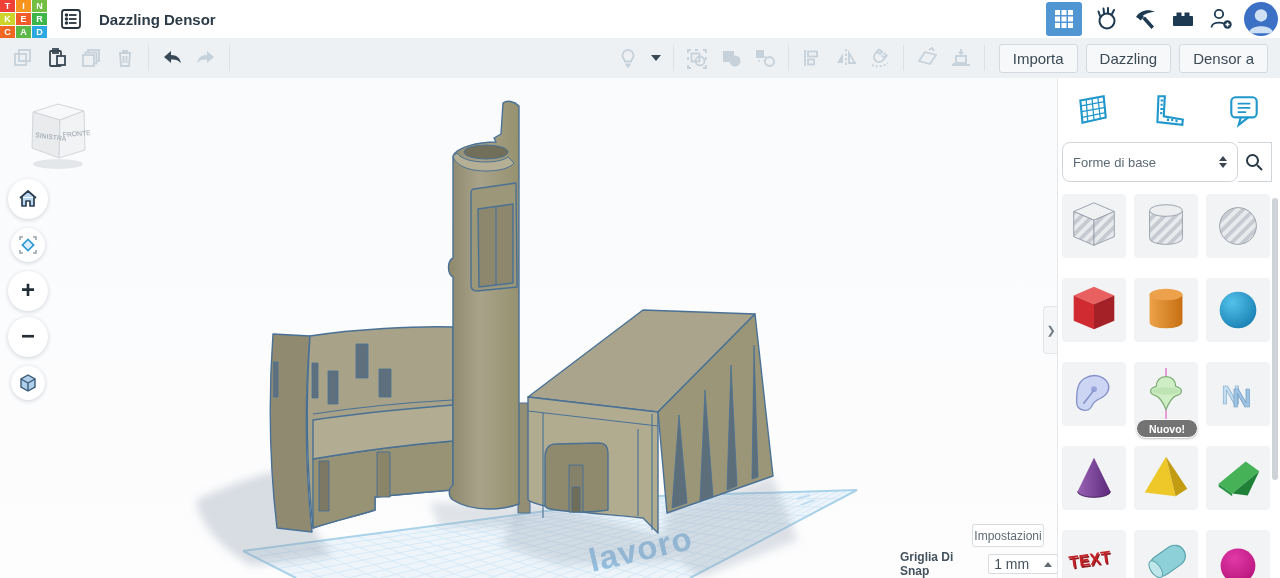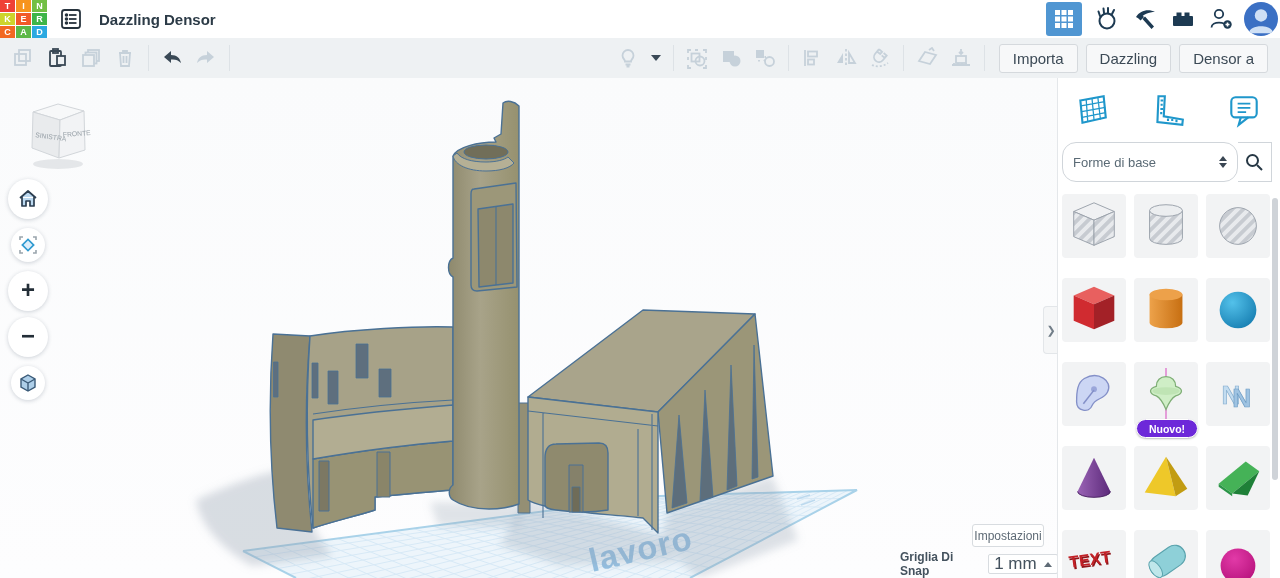--- a/index.html
+++ b/index.html
@@ -37,38 +37,38 @@
   .viewcube{position:absolute;left:18px;top:18px;cursor:pointer;}
   .navbtn{position:absolute;background:#fff;border-radius:50%;box-shadow:0 1px 4px rgba(40,60,80,.22);display:flex;align-items:center;justify-content:center;cursor:pointer;}
   .nb40{width:40px;height:40px;left:8px;}
   .nb34{width:34px;height:34px;left:11px;}
   .pm{font-size:24px;font-weight:bold;color:#232e37;line-height:1;margin-top:-2px;}
 
   
   .settings-btn{position:absolute;left:972px;top:446px;width:70px;height:21px;background:#fff;border:1px solid #d8dce0;border-radius:3px;color:#5f6b76;font-size:12px;display:flex;align-items:center;justify-content:center;cursor:pointer;}
   .snap-row{position:absolute;left:900px;top:472px;display:flex;align-items:center;}
   .snap-label{font-size:12px;color:#44525e;margin-right:8px;font-weight:bold;}
-  .snap-select{width:62px;height:18px;background:#fff;border:1px solid #d8dce0;border-radius:2px;font-size:17px;color:#44525e;display:flex;align-items:center;padding:0 5px;cursor:pointer;}
+  .snap-select{width:62px;height:18px;background:#fff;border:1px solid #d8dce0;border-radius:2px;font-size:14px;color:#44525e;display:flex;align-items:center;padding:0 5px;cursor:pointer;}
   .snap-caret{margin-left:auto;width:0;height:0;border-left:4px solid transparent;border-right:4px solid transparent;border-bottom:5px solid #5f6b76;}
   .collapse-tab{position:absolute;right:0;top:228px;width:14px;height:46px;background:#f5f6f7;border:1px solid #e3e6e9;border-right:none;border-radius:4px 0 0 4px;display:flex;align-items:center;justify-content:center;color:#717d88;font-size:11px;cursor:pointer;}
 
   
   .panel{position:absolute;right:0;top:78px;width:222px;height:500px;background:#fff;border-left:1px solid #e4e7ea;}
   .panel-tools{display:flex;justify-content:space-between;padding:12px 18px 8px 16px;}
   .ptool{width:36px;height:40px;display:flex;align-items:center;justify-content:center;cursor:pointer;}
   .cat-row{display:flex;margin:4px 8px 0 4px;}
-  .cat-select{width:170px;height:38px;border:1px solid #d0d5da;border-radius:14px;background:#fff;display:flex;align-items:center;padding:0 10px;font-size:13px;color:#5a6a75;cursor:pointer;}
+  .cat-select{width:170px;height:38px;border:1px solid #d0d5da;border-radius:8px;background:#fff;display:flex;align-items:center;padding:0 10px;font-size:13px;color:#5a6a75;cursor:pointer;}
   .sort-caret{margin-left:auto;display:flex;flex-direction:column;gap:2px;}
   .sort-caret i{width:0;height:0;border-left:4px solid transparent;border-right:4px solid transparent;display:block;}
   .sort-caret .up{border-bottom:5px solid #3a4653;}
   .sort-caret .dn{border-top:5px solid #3a4653;}
   .search-btn{width:37px;height:38px;border:1px solid #d0d5da;border-left:none;background:#fff;display:flex;align-items:center;justify-content:center;cursor:pointer;}
   .tiles{position:absolute;left:4px;top:116px;width:208px;display:grid;grid-template-columns:repeat(3,64px);grid-auto-rows:64px;column-gap:8px;row-gap:20px;}
   .tile{background:#f2f3f4;border-radius:4px;display:flex;align-items:center;justify-content:center;cursor:pointer;}
-  .badge-new{position:absolute;left:78px;top:341px;width:60px;height:17px;background:#6d28d9;border:1px solid #fff;border-radius:10px;color:#fff;font-size:10.5px;font-weight:bold;display:flex;align-items:center;justify-content:center;box-shadow:0 1px 2px rgba(0,0,0,.25);z-index:3;}
+  .badge-new{position:absolute;left:78px;top:341px;width:60px;height:17px;background:#737373;border:1px solid #fff;border-radius:10px;color:#fff;font-size:10.5px;font-weight:bold;display:flex;align-items:center;justify-content:center;box-shadow:0 1px 2px rgba(0,0,0,.25);z-index:3;}
   .scroll-thumb{position:absolute;left:214px;top:120px;width:6px;height:282px;background:#cfd3d8;border-radius:3px;cursor:pointer;}
 </style>
 </head>
 <body>
 
 <div class="app">
 
   <div class="header">
     <div class="logo">
       <span class="lt0">T</span>

